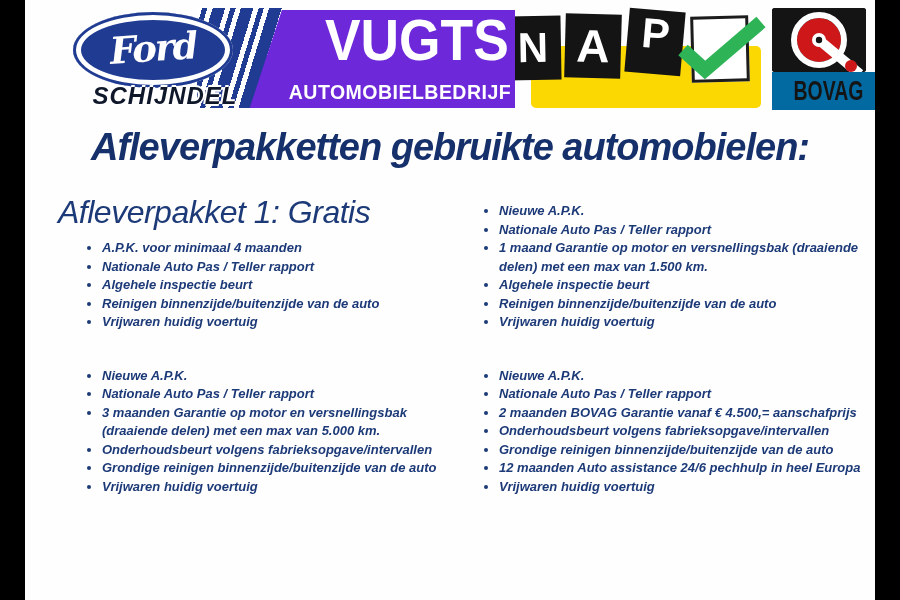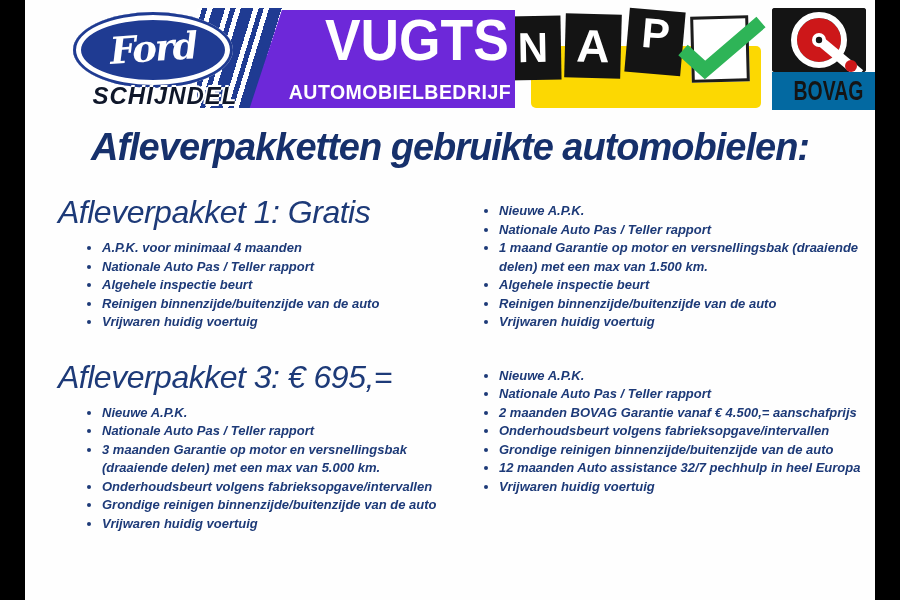--- a/index.html
+++ b/index.html
@@ -167,37 +167,36 @@
         <li>Nieuwe A.P.K.</li>
         <li>Nationale Auto Pas / Teller rapport</li>
         <li>1 maand Garantie op motor en versnellingsbak (draaiende delen) met een max van 1.500 km.</li>
         <li>Algehele inspectie beurt</li>
         <li>Reinigen binnenzijde/buitenzijde van de auto</li>
         <li>Vrijwaren huidig voertuig</li>
       </ul>
     </section>
 
     <section class="pkg">
-      <h2>Afleverpakket 3: € 695,=</h2>
       <ul>
         <li>Nieuwe A.P.K.</li>
         <li>Nationale Auto Pas / Teller rapport</li>
         <li>3 maanden Garantie op motor en versnellingsbak (draaiende delen) met een max van 5.000 km.</li>
         <li>Onderhoudsbeurt volgens fabrieksopgave/intervallen</li>
         <li>Grondige reinigen binnenzijde/buitenzijde van de auto</li>
         <li>Vrijwaren huidig voertuig</li>
       </ul>
     </section>
 
     <section class="pkg">
       <ul>
         <li>Nieuwe A.P.K.</li>
         <li>Nationale Auto Pas / Teller rapport</li>
         <li>2 maanden BOVAG Garantie vanaf € 4.500,= aanschafprijs</li>
         <li>Onderhoudsbeurt volgens fabrieksopgave/intervallen</li>
         <li>Grondige reinigen binnenzijde/buitenzijde van de auto</li>
-        <li>12 maanden Auto assistance 32/7 pechhulp in heel Europa</li>
+        <li>12 maanden Auto assistance 24/6 pechhulp in heel Europa</li>
         <li>Vrijwaren huidig voertuig</li>
       </ul>
     </section>
 
   </div>
 </div>
 
 </body></html>

